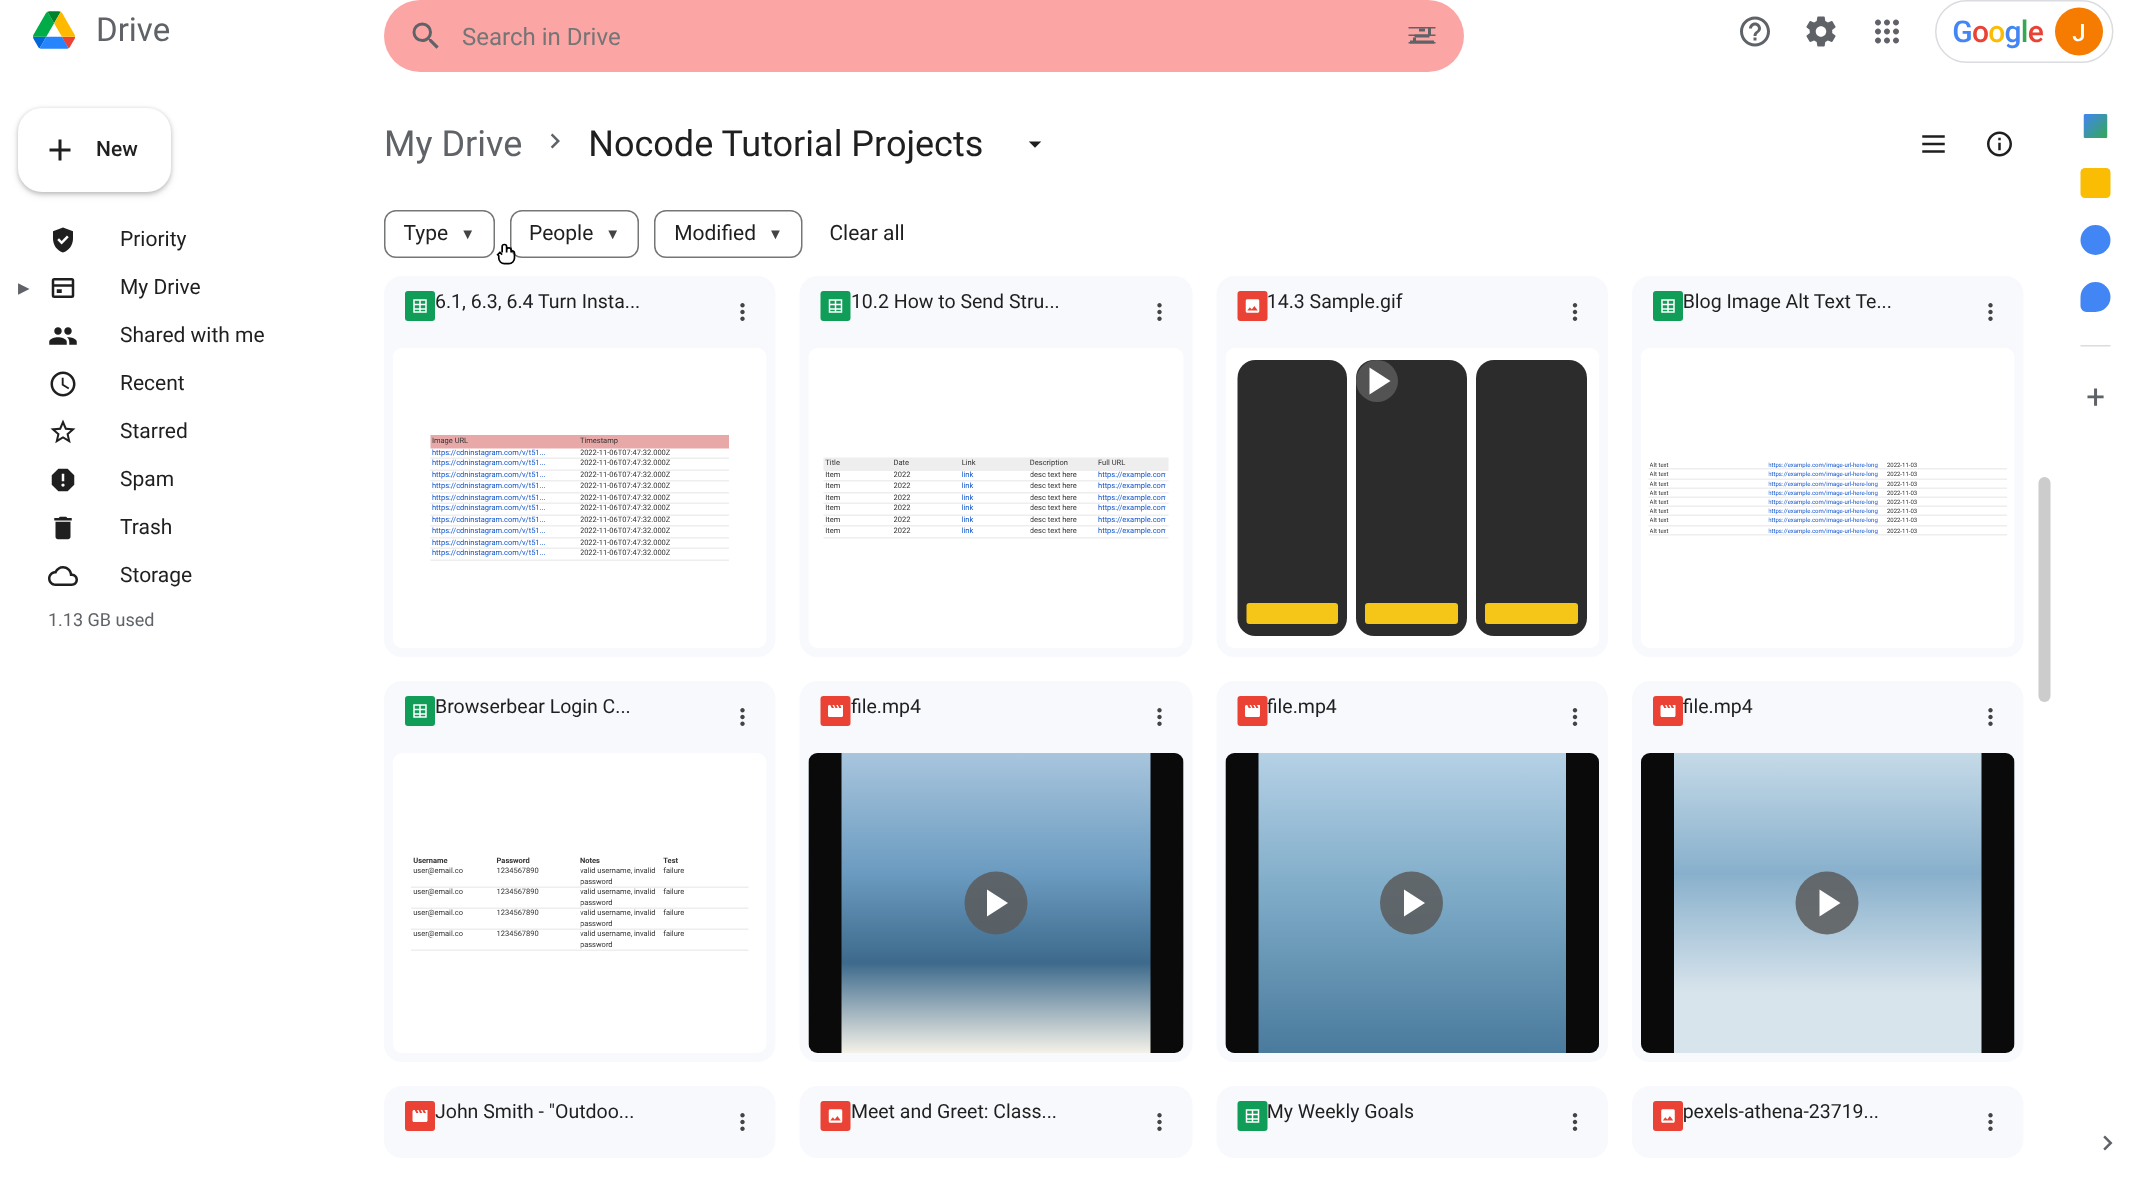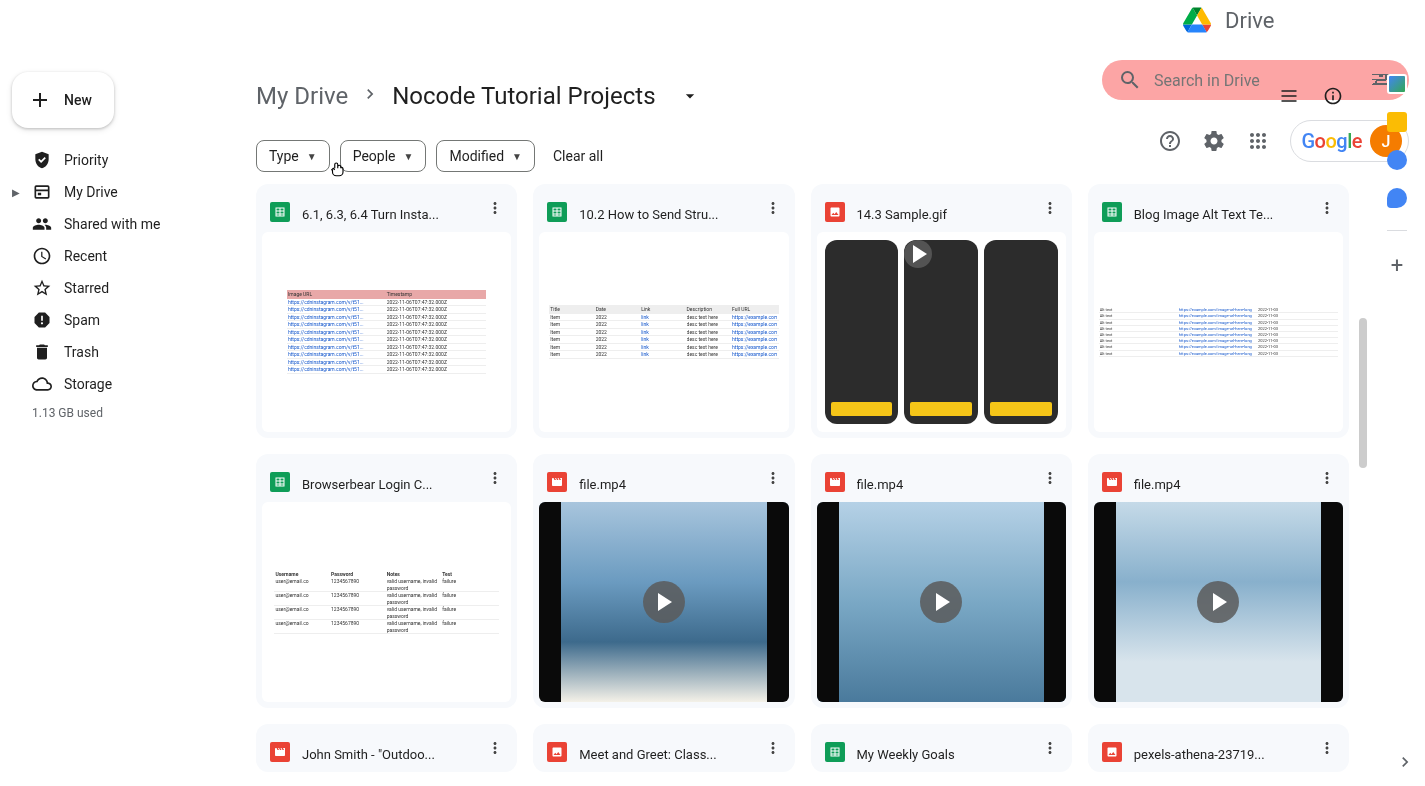--- a/index.html
+++ b/index.html
@@ -1,19 +1,19 @@
 <!DOCTYPE html>
 <html><head>
 <meta charset="utf-8">
 <style>
 * { margin: 0; padding: 0; box-sizing: border-box; font-family: 'Google Sans', Roboto, Arial, sans-serif; }
 body { background: #fff; color: #1f1f1f; overflow: hidden; width: 1425px; height: 786px; }
 
 
-.header { display: flex; align-items: flex-end; height: 64px; padding: 0 16px; gap: 20px; flex-direction: column; }
+.header { display: flex; align-items: flex-start; height: 64px; padding: 0 16px; gap: 8px; }
 .logo-area { display: flex; align-items: center; gap: 8px; width: 232px; }
 .drive-logo-icon { width: 40px; height: 40px; display: flex; align-items: center; justify-content: center; }
 .drive-name { font-size: 22px; color: #5f6368; }
 .search-bar { flex: 1; max-width: 720px; height: 48px; background: #fca5a5; border-radius: 24px; display: flex; align-items: center; padding: 0 8px; }
 .search-bar .icon-btn { width: 40px; height: 40px; display: flex; align-items: center; justify-content: center; border-radius: 50%; cursor: pointer; }
 .search-input { flex: 1; border: none; background: transparent; font-size: 16px; color: #5f6368; outline: none; padding: 0 4px; }
 .header-right { display: flex; align-items: center; gap: 4px; margin-left: auto; }
 .icon-btn { width: 40px; height: 40px; display: flex; align-items: center; justify-content: center; border-radius: 50%; cursor: pointer; color: #5f6368; }
 .google-badge { display: flex; align-items: center; gap: 8px; border: 1px solid #dadce0; border-radius: 24px; padding: 4px 6px 4px 10px; margin-left: 8px; }
 .google-text { font-size: 20px; font-weight: 500; letter-spacing: -0.5px; }
@@ -21,41 +21,41 @@
 .google-text .r { color: #EA4335; }
 .google-text .y { color: #FBBC05; }
 .google-text .g { color: #34A853; }
 .avatar { width: 32px; height: 32px; border-radius: 50%; background: #f57c00; color: #fff; display: flex; align-items: center; justify-content: center; font-size: 16px; font-weight: 500; }
 
 
 .body-wrap { display: flex; height: calc(100% - 64px); }
 .sidebar { width: 248px; padding: 8px 16px 8px 8px; }
 .new-btn { display: flex; align-items: center; gap: 12px; height: 56px; padding: 0 22px 0 16px; background: #fff; border: none; border-radius: 16px; box-shadow: 0 1px 3px rgba(0,0,0,0.2), 0 2px 6px rgba(0,0,0,0.1); font-size: 14px; font-weight: 500; color: #1f1f1f; cursor: pointer; margin-bottom: 16px; margin-left: 4px; }
 .nav-list { list-style: none; }
-.nav-item { display: flex; align-items: center; gap: 12px; height: 32px; padding: 0 12px 0 24px; border-radius: 16px; font-size: 14px; color: #1f1f1f; cursor: pointer; position: relative; }
+.nav-item { display: flex; align-items: center; gap: 28px; height: 32px; padding: 0 12px 0 24px; border-radius: 16px; font-size: 14px; color: #1f1f1f; cursor: pointer; position: relative; }
 .nav-item .expand { position: absolute; left: 4px; font-size: 10px; color: #5f6368; }
 .nav-item .icon { width: 20px; display: flex; align-items: center; justify-content: center; color: #1f1f1f; }
 .storage-txt { font-size: 12px; color: #5f6368; padding: 6px 0 0 24px; }
 
 .main { flex: 1; padding: 8px 16px 0 8px; overflow: hidden; display: flex; flex-direction: column; }
 .crumb-row { display: flex; align-items: center; height: 48px; margin-bottom: 8px; }
 .crumb { font-size: 24px; color: #5f6368; cursor: pointer; }
 .crumb.current { color: #1f1f1f; display: flex; align-items: center; gap: 24px; }
 .crumb-sep { margin: 0 12px; color: #5f6368; }
 .crumb-actions { margin-left: auto; display: flex; gap: 4px; }
 
 .filter-row { display: flex; align-items: center; gap: 10px; margin-bottom: 12px; }
 .chip { display: flex; align-items: center; gap: 8px; height: 32px; padding: 0 12px; border: 1px solid #747775; border-radius: 8px; font-size: 14px; color: #1f1f1f; cursor: pointer; background: #fff; }
 .chip .arrow { font-size: 10px; color: #444; }
 .clear-all { font-size: 14px; color: #1f1f1f; cursor: pointer; padding: 0 8px; }
 .cursor-overlay { position: absolute; pointer-events: none; }
 
 .grid { display: grid; grid-template-columns: repeat(4, 1fr); gap: 16px; overflow-y: auto; padding-right: 4px; }
 .file-card { border-radius: 12px; background: #f7f9fc; overflow: hidden; cursor: pointer; }
-.card-head { display: flex; align-items: flex-end; gap: 12px; padding: 10px 8px 10px 14px; }
+.card-head { display: flex; align-items: flex-start; gap: 0; padding: 10px 8px 10px 14px; }
 .file-icon { width: 20px; height: 20px; flex-shrink: 0; border-radius: 2px; display: flex; align-items: center; justify-content: center; }
 .file-icon.sheets { background: #0f9d58; }
 .file-icon.image { background: #ea4335; }
 .file-icon.video { background: #ea4335; }
 .file-icon svg { width: 12px; height: 12px; fill: #fff; }
 .file-name { flex: 1; font-size: 13px; white-space: nowrap; overflow: hidden; text-overflow: ellipsis; color: #1f1f1f; }
 .more-btn { width: 28px; height: 28px; display: flex; align-items: center; justify-content: center; border-radius: 50%; cursor: pointer; color: #444; }
 .thumb { height: 200px; background: #fff; margin: 0 6px 6px 6px; border-radius: 6px; display: flex; align-items: center; justify-content: center; overflow: hidden; position: relative; }
 .play-btn { position: absolute; width: 42px; height: 42px; background: rgba(90,90,90,0.85); border-radius: 50%; display: flex; align-items: center; justify-content: center; }
 .play-btn::after { content: ''; border-left: 14px solid #fff; border-top: 9px solid transparent; border-bottom: 9px solid transparent; margin-left: 3px; }

